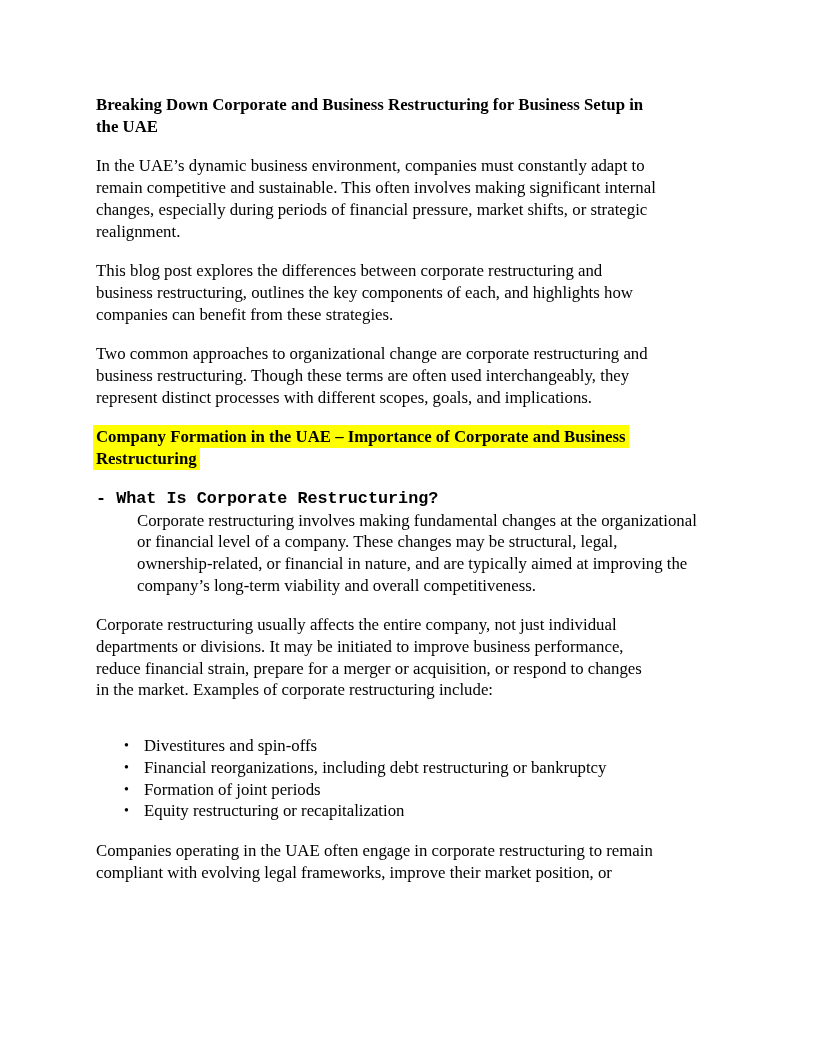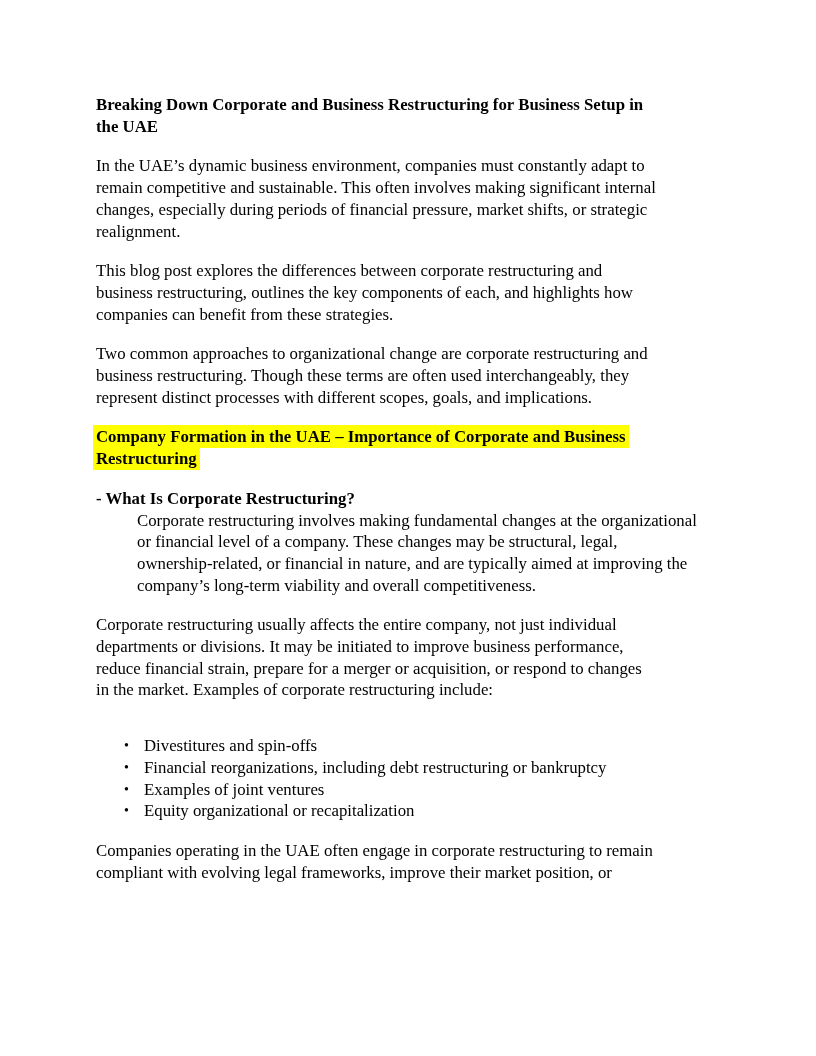--- a/index.html
+++ b/index.html
@@ -47,20 +47,21 @@
     padding: 2px 3px;
     margin-left: -3px;
     -webkit-box-decoration-break: clone;
     box-decoration-break: clone;
   }
   .section-head {
     font-size: 16.8px;
     font-weight: bold;
     margin: 0;
     white-space: pre-line;
+    font-family: Liberation Mono, monospace;
   }
   .section .para {
     margin-top: 0;
     margin-left: 41px;
   }
   ul.bullet-list {
     list-style: none;
     margin: 34px 0 18px 0;
     padding: 0;
   }
@@ -111,21 +112,21 @@
     </div>
 
     <p class="para">Corporate restructuring usually affects the entire company, not just individual
 departments or divisions. It may be initiated to improve business performance,
 reduce financial strain, prepare for a merger or acquisition, or respond to changes
 in the market. Examples of corporate restructuring include:</p>
 
     <ul class="bullet-list">
       <li>Divestitures and spin-offs</li>
       <li>Financial reorganizations, including debt restructuring or bankruptcy</li>
-      <li>Examples of joint ventures</li>
-      <li>Equity organizational or recapitalization</li>
+      <li>Formation of joint periods</li>
+      <li>Equity restructuring or recapitalization</li>
     </ul>
 
     <p class="para">Companies operating in the UAE often engage in corporate restructuring to remain
 compliant with evolving legal frameworks, improve their market position, or</p>
 
   </div>
 </div>
 
 </body></html>

